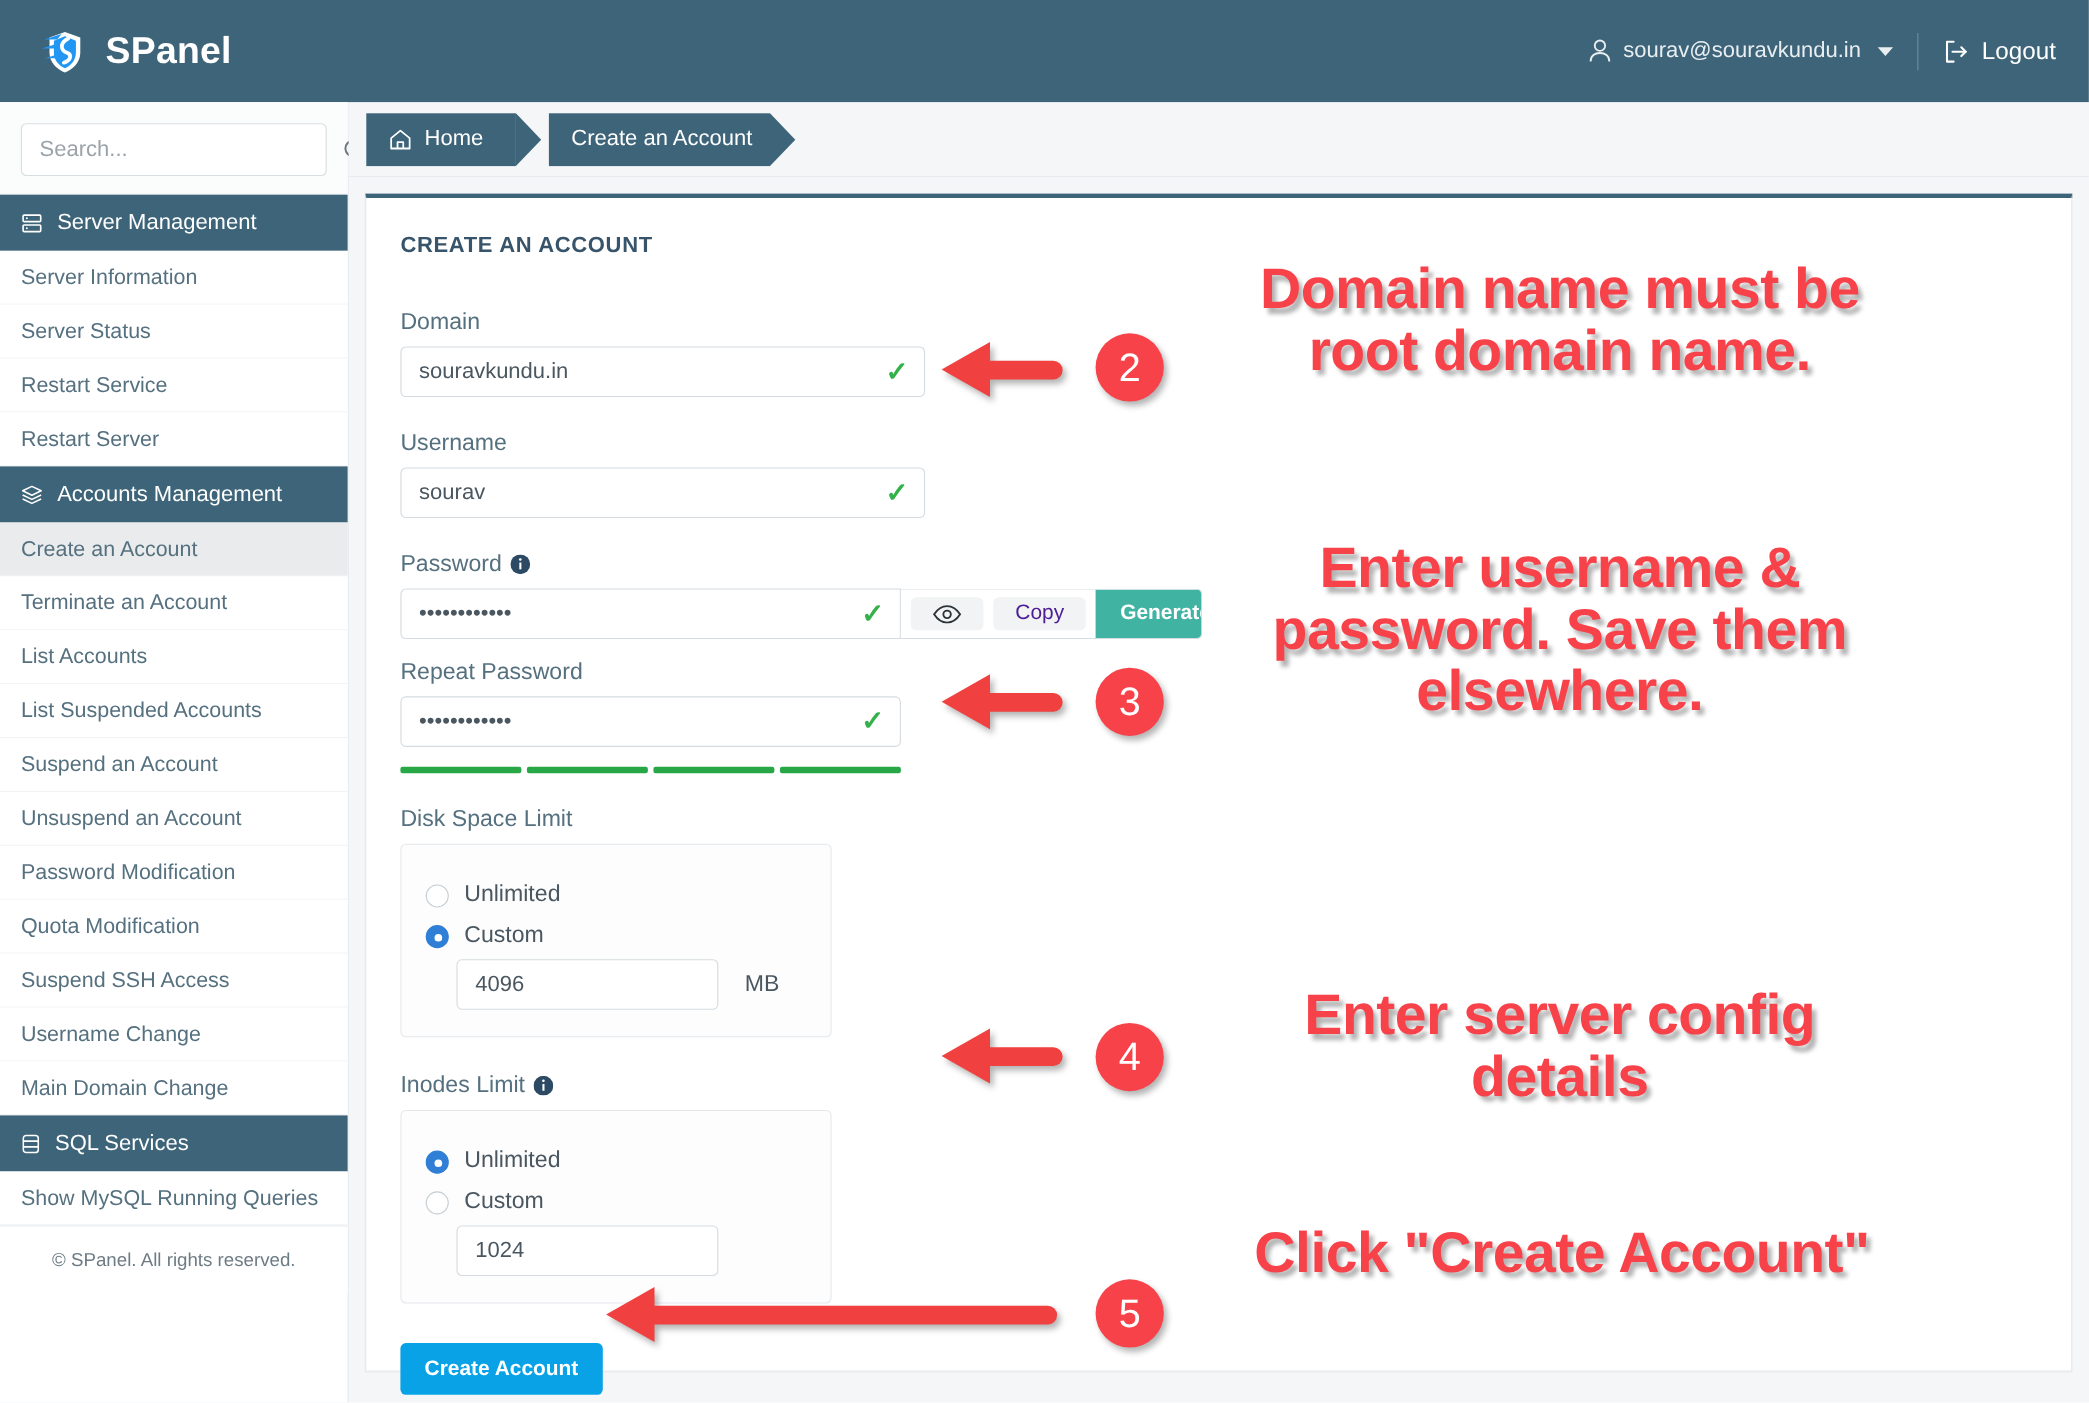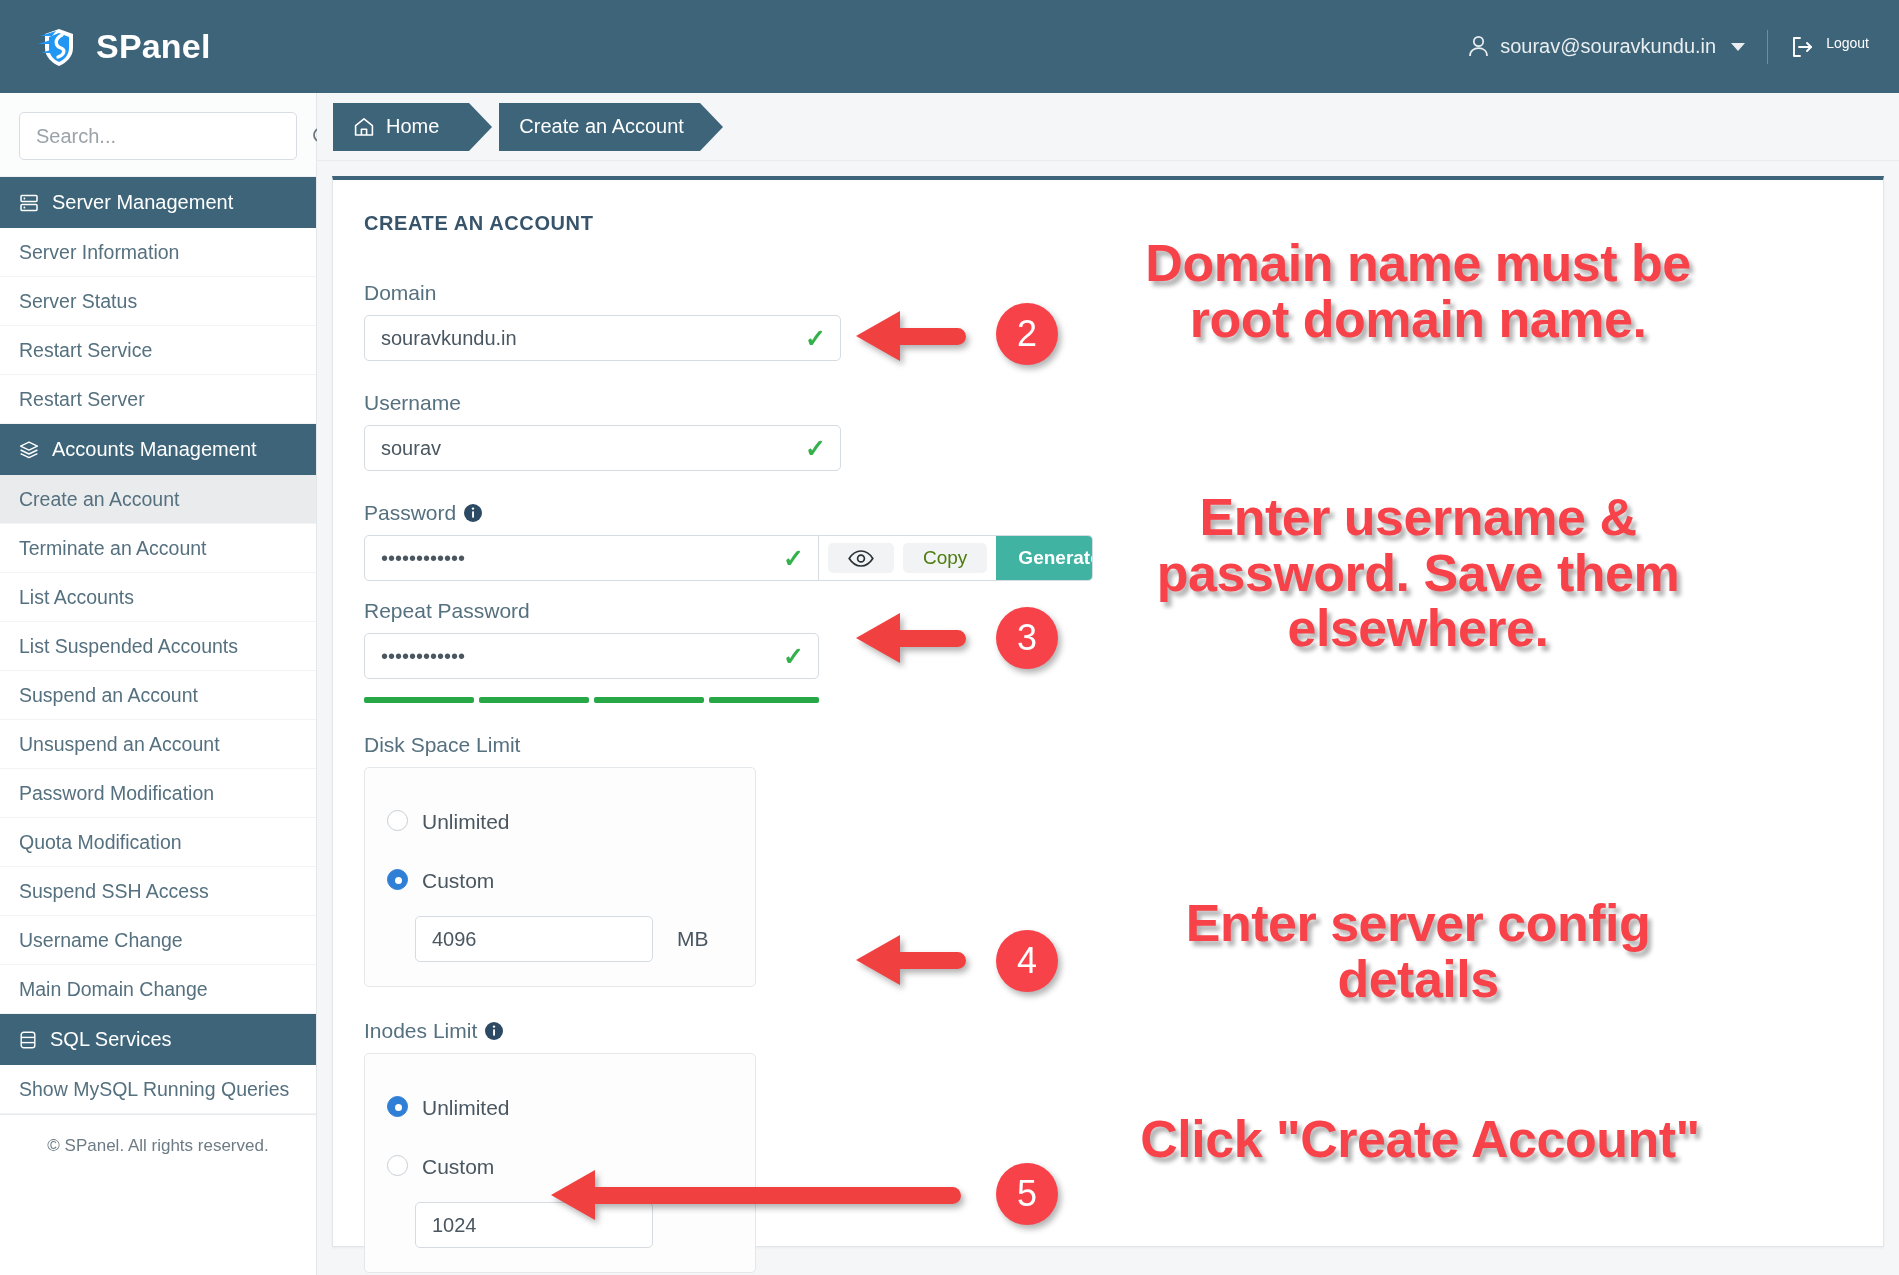--- a/index.html
+++ b/index.html
@@ -19,21 +19,21 @@
     display:flex; align-items:center; justify-content:space-between;
     padding:0 30px 0 36px;
   }
   .brand{ display:flex; align-items:center; gap:14px; }
   .brand-logo{ width:46px; height:46px; position:relative; }
   .brand-title{ color:#ffffff; font-size:34px; font-weight:700; letter-spacing:.2px; }
   .topright{ display:flex; align-items:center; gap:0; }
   .user-chip{ display:flex; align-items:center; gap:11px; color:#e9eef1; font-size:20px;
               padding-right:22px; }
   .vdiv{ width:1px; height:34px; background:#6b8ea0; }
-  .logout{ display:flex; gap:12px; color:#ffffff; font-size:14px;
+  .logout{ display:flex; align-items:center; gap:12px; color:#ffffff; font-size:22px;
            padding-left:22px; }
   .caret{ width:0;height:0;border-left:7px solid transparent;border-right:7px solid transparent;
           border-top:8px solid #e9eef1; margin-left:4px;}
 
   
   #sidebar{
     position:absolute; left:0; top:93px; width:317px; height:1182px;
     background:#ffffff; border-right:1px solid #e3e7ea;
   }
   .search-wrap{ padding:19px 19px 16px 19px; background:#fbfcfc; border-bottom:1px solid #eef1f3;}
@@ -105,36 +105,36 @@
 
   .pwrow{ display:flex; align-items:stretch; }
   .pwbox{ width:455px; }
   .pw-actions{
     display:flex; align-items:stretch; border:1px solid #d5dbe0; border-left:0;
     border-radius:0 5px 5px 0; overflow:hidden; background:#fff;
   }
   .btn-ghost{
     background:#f1f3f4; border:0; margin:7px 0 7px 9px; border-radius:5px;
     padding:0 20px; display:flex; align-items:center; justify-content:center;
-    font-size:19px; color:#4d7c0f; font-family:inherit;
+    font-size:19px; color:#4c1d95; font-family:inherit;
   }
   .btn-gen{
     background:#41b3a3; color:#fff; border:0; padding:0 22px; font-size:19px;
     font-weight:700; display:flex; align-items:center; font-family:inherit; margin-left:9px;
   }
   .pwbox .fi{ width:455px; border-radius:5px 0 0 5px; }
 
   .meter{ display:flex; gap:5px; width:455px; margin-top:18px; }
   .meter i{ flex:1; height:6px; background:#27a745; border-radius:2px; display:block;}
 
   .fieldset{
     width:392px; border:1px solid #e4e8eb; border-radius:5px; background:#fdfdfe;
     padding:20px 22px 24px 22px;
   }
-  .radio-row{ display:flex; align-items:flex-start; gap:14px; height:37px;margin-top:22px; }
+  .radio-row{ display:flex; align-items:flex-end; gap:14px; height:37px; }
   .radio{
     width:21px;height:21px;border-radius:50%;border:1px solid #c7ced4;background:#fff;
     display:inline-block; position:relative; flex:none;
   }
   .radio.on{ background:#2f7fd6; border-color:#2f7fd6; }
   .radio.on::after{
     content:""; position:absolute; left:6.5px; top:6.5px; width:7px;height:7px;
     border-radius:50%; background:#fff;
   }
   .radio-row span{ font-size:21px; color:#4a5760; }

